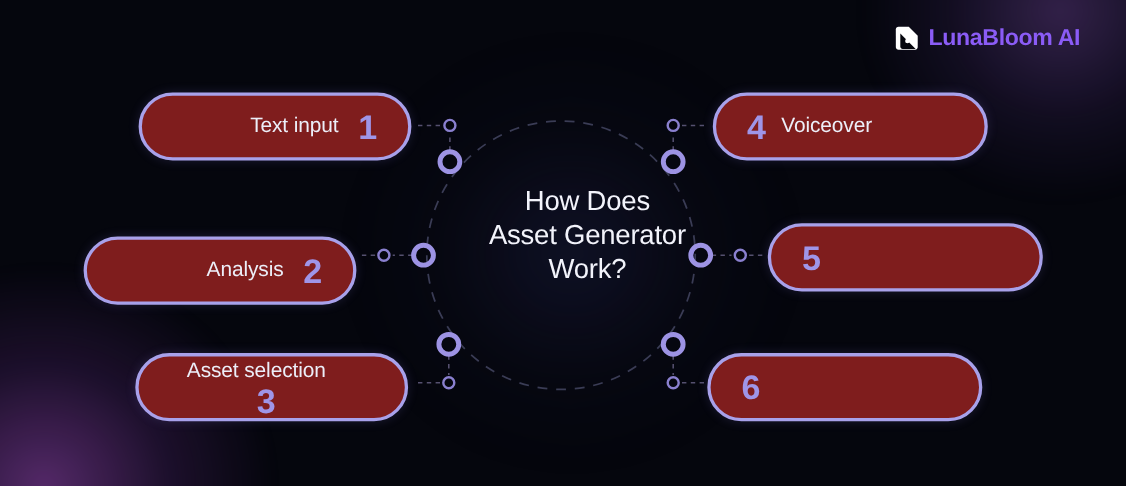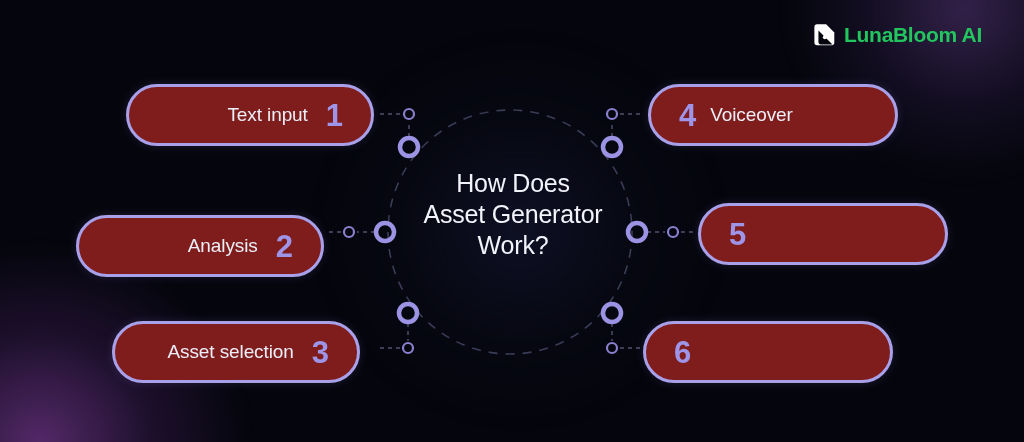--- a/index.html
+++ b/index.html
@@ -59,38 +59,38 @@
     display: flex;
     align-items: center;
     gap: 7px;
   }
   #logo .mark {
     width: 25px;
     height: 25px;
     display: block;
   }
   #logo .wordmark {
-    color: #22c55e;
+    color: #8b5cf6;
     font-size: 21px;
     font-weight: 700;
     letter-spacing: -0.3px;
     white-space: nowrap;
   }
 
   
   #hub-svg {
     position: absolute;
     left: 0;
     top: 0;
     width: 1024px;
     height: 442px;
   }
   #center-text {
     position: absolute;
-    left: 391px;
+    left: 412px;
     top: 168px;
     width: 244px;
     text-align: center;
     color: #f2f3fb;
     font-size: 25px;
     line-height: 31px;
     font-weight: 400;
     letter-spacing: -0.2px;
   }
 
@@ -126,21 +126,21 @@
   }
   .pill.left .num { margin-left: 18px; }
   .pill.right {
     justify-content: flex-start;
     padding-left: 28px;
   }
   .pill.right .num { margin-right: 14px; }
 
   #pill-1 { left: 126px; top:  84px; width: 248px; }
   #pill-2 { left:  76px; top: 203px; width: 248px; margin-top: 12px; }
-  #pill-3 { left: 112px; top: 321px; width: 248px; }
+  #pill-3 { left: 123px; top: 321px; width: 248px; flex-direction: column; }
   #pill-4 { left: 648px; top:  84px; width: 250px; }
   #pill-5 { left: 698px; top: 203px; width: 250px; }
   #pill-6 { left: 643px; top: 321px; width: 250px; }
 </style>
 </head>
 <body>
 
 <div id="stage">
 
   <div class="glow glow-bl"></div>

